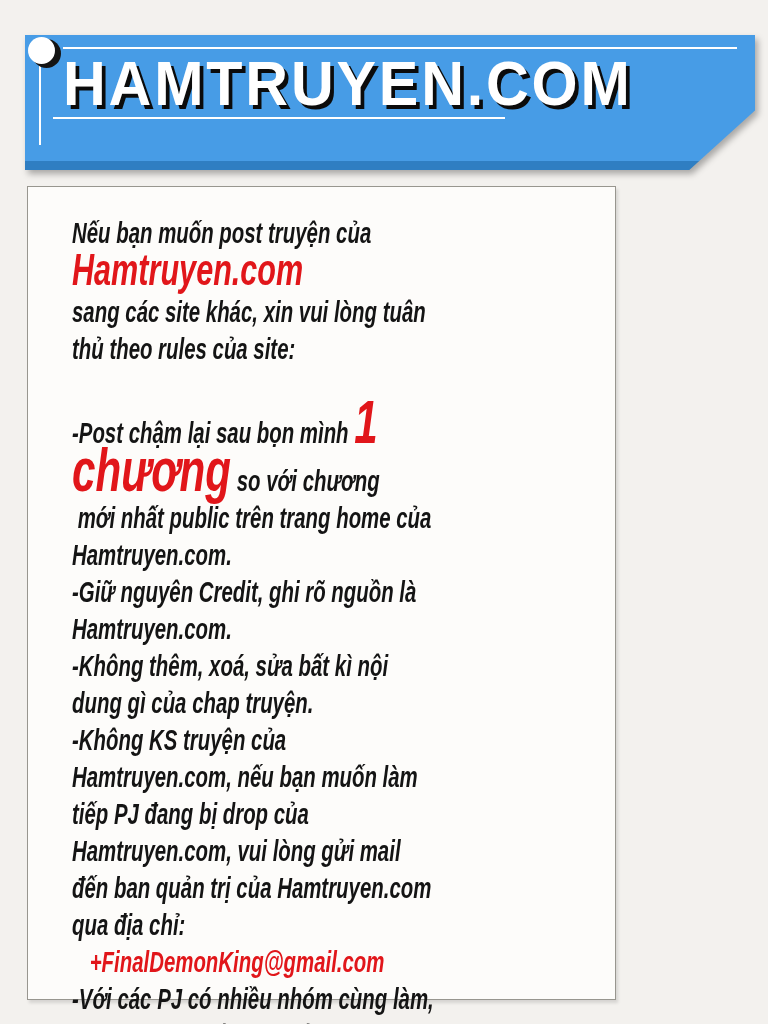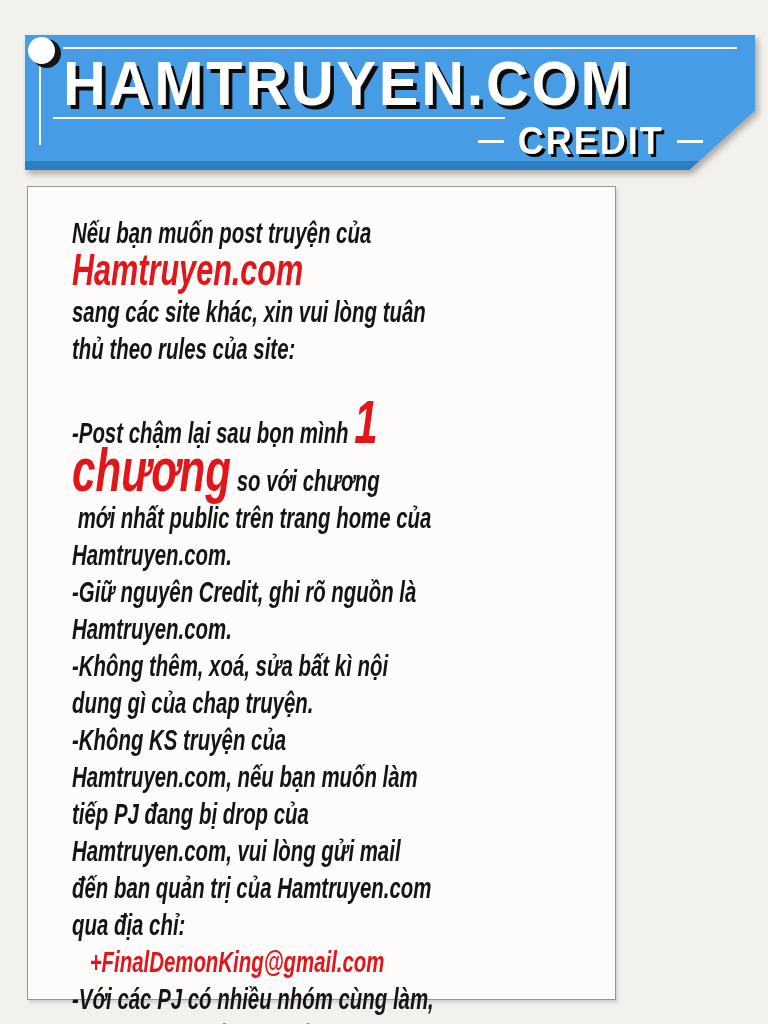--- a/index.html
+++ b/index.html
@@ -94,25 +94,20 @@
 </head>
 <body>
 
 <div class="banner-wrap">
   <div class="banner"></div>
   <div class="pin-head"></div>
   <div class="pin-stem"></div>
   <div class="banner-top-line"></div>
   <div class="banner-title">HAMTRUYEN.COM</div>
   <div class="banner-under-line"></div>
-  <div class="credit-row">
-    <span class="credit-dash"></span>
-    <span class="credit-text">CREDIT</span>
-    <span class="credit-dash"></span>
-  </div>
 </div>
 
 <div class="notice-box">
 
   <p class="ln"><span>Nếu bạn muốn post truyện của </span><span class="red big1">Hamtruyen.com</span></p>
   <p class="ln">sang các site khác, xin vui lòng tuân thủ theo rules của site:</p>
 
   <div class="gap-lg"></div>
 
   <p class="ln"><span>-Post chậm lại sau bọn mình </span><span class="red big2">1 chương</span><span> so với chương</span></p>

